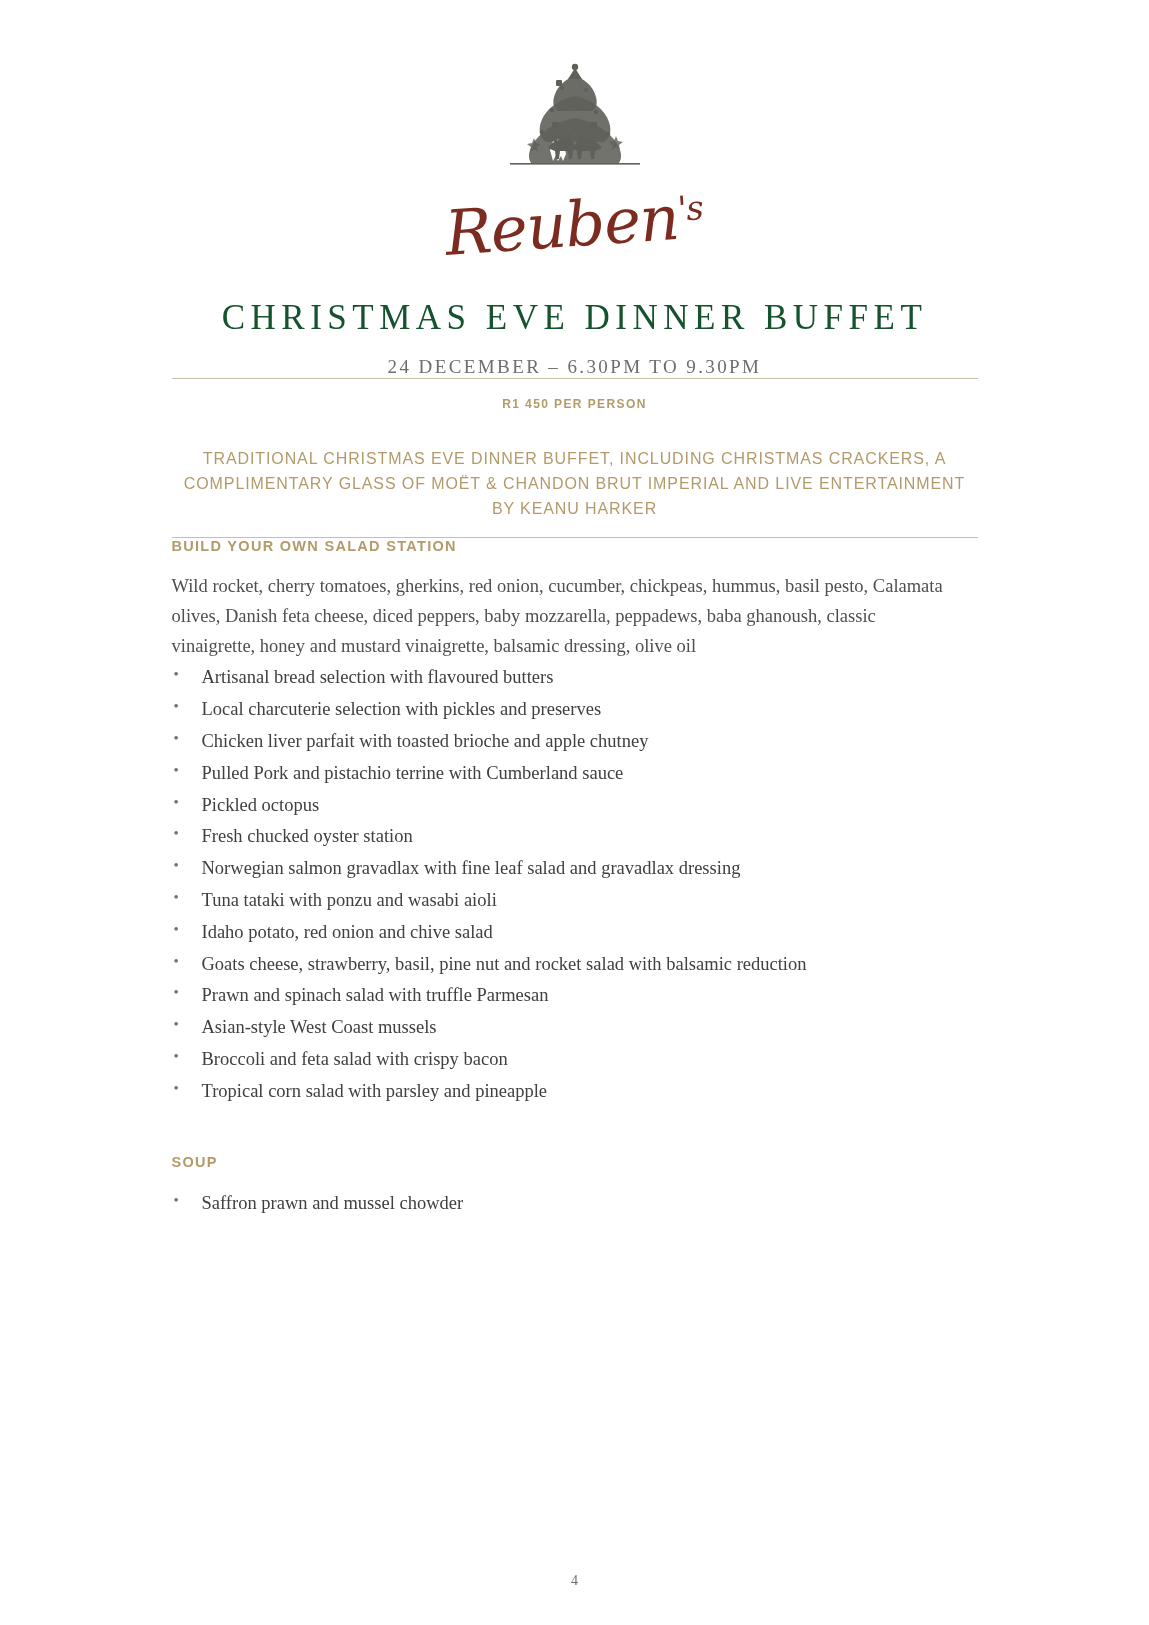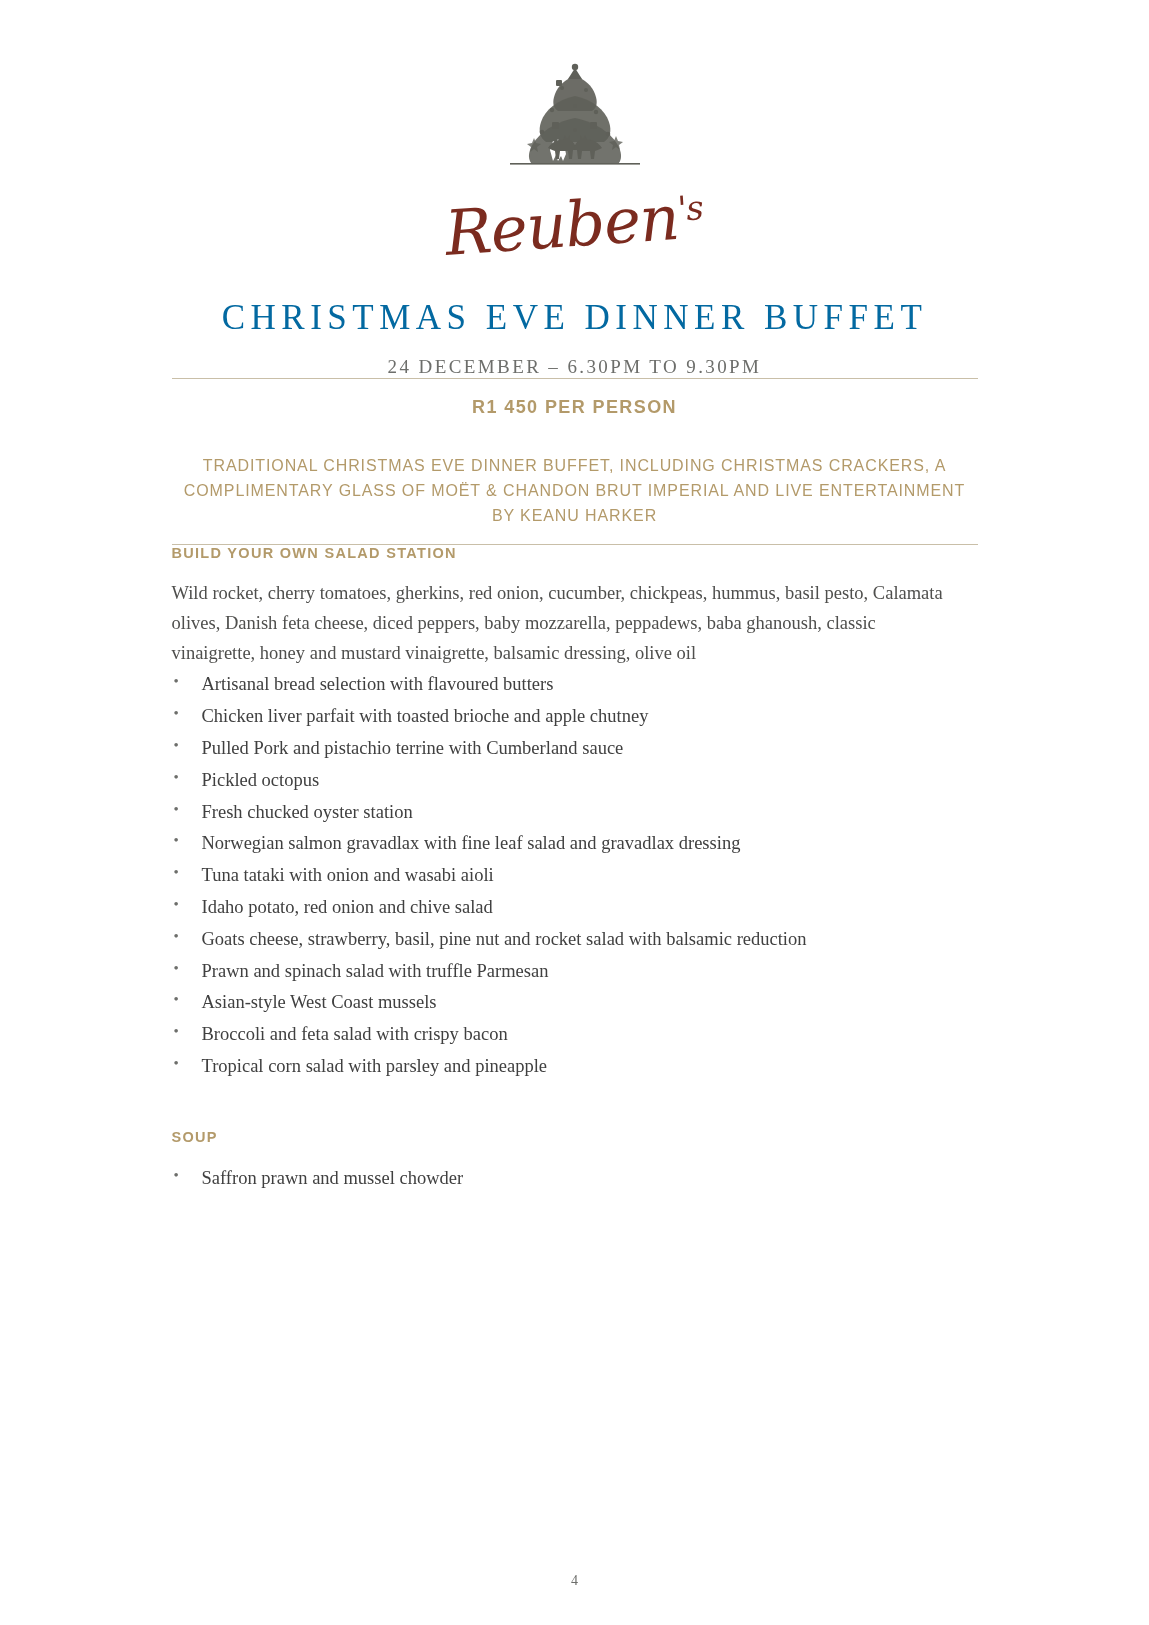--- a/index.html
+++ b/index.html
@@ -50,21 +50,21 @@
     line-height: 1;
   }
   .brand-text .apo { font-size: 34px; vertical-align: 18px; }
 
   
   .doc-title {
     text-align: center;
     font-family: "Liberation Serif", serif;
     font-size: 35px;
     letter-spacing: 5.5px;
-    color: #0369a1;
+    color: #14532d;
     margin-top: 42px;
     font-weight: 400;
   }
   .doc-subtitle {
     text-align: center;
     font-family: "Liberation Serif", serif;
     font-size: 19px;
     letter-spacing: 2.4px;
     color: #6d6e6b;
     margin-top: 18px;
@@ -83,21 +83,21 @@
   }
   .banner {
     padding: 18px 2px 16px 2px;
     text-align: center;
     font-family: "Liberation Sans", sans-serif;
     color: #b39a6a;
     letter-spacing: 1.1px;
   }
   .banner .price {
     font-weight: bold;
-    font-size: 18px;
+    font-size: 12px;
     letter-spacing: 1.4px;
     margin-bottom: 8px;
   }
   .banner .blurb {
     font-size: 16px;
     line-height: 1.55;
     letter-spacing: 0.9px;
     margin-top: 36px;
   }
 
@@ -210,26 +210,27 @@
     <hr class="rule">
 
     <div class="section">
       <div class="section-heading">BUILD YOUR OWN SALAD STATION</div>
       <div class="paragraph">Wild rocket, cherry tomatoes, gherkins, red onion, cucumber, chickpeas, hummus, basil pesto, Calamata olives, Danish feta cheese, diced peppers, baby mozzarella, peppadews, baba ghanoush, classic vinaigrette, honey and mustard vinaigrette, balsamic dressing, olive oil</div>
     </div>
 
     <div class="section">
       <ul class="items">
         <li>Artisanal bread selection with flavoured butters</li>
+        <li>Local charcuterie selection with pickles and preserves</li>
         <li>Chicken liver parfait with toasted brioche and apple chutney</li>
         <li>Pulled Pork and pistachio terrine with Cumberland sauce</li>
         <li>Pickled octopus</li>
         <li>Fresh chucked oyster station</li>
         <li>Norwegian salmon gravadlax with fine leaf salad and gravadlax dressing</li>
-        <li>Tuna tataki with onion and wasabi aioli</li>
+        <li>Tuna tataki with ponzu and wasabi aioli</li>
         <li>Idaho potato, red onion and chive salad</li>
         <li>Goats cheese, strawberry, basil, pine nut and rocket salad with balsamic reduction</li>
         <li>Prawn and spinach salad with truffle Parmesan</li>
         <li>Asian-style West Coast mussels</li>
         <li>Broccoli and feta salad with crispy bacon</li>
         <li>Tropical corn salad with parsley and pineapple</li>
       </ul>
     </div>
 
     <div class="section soup">

